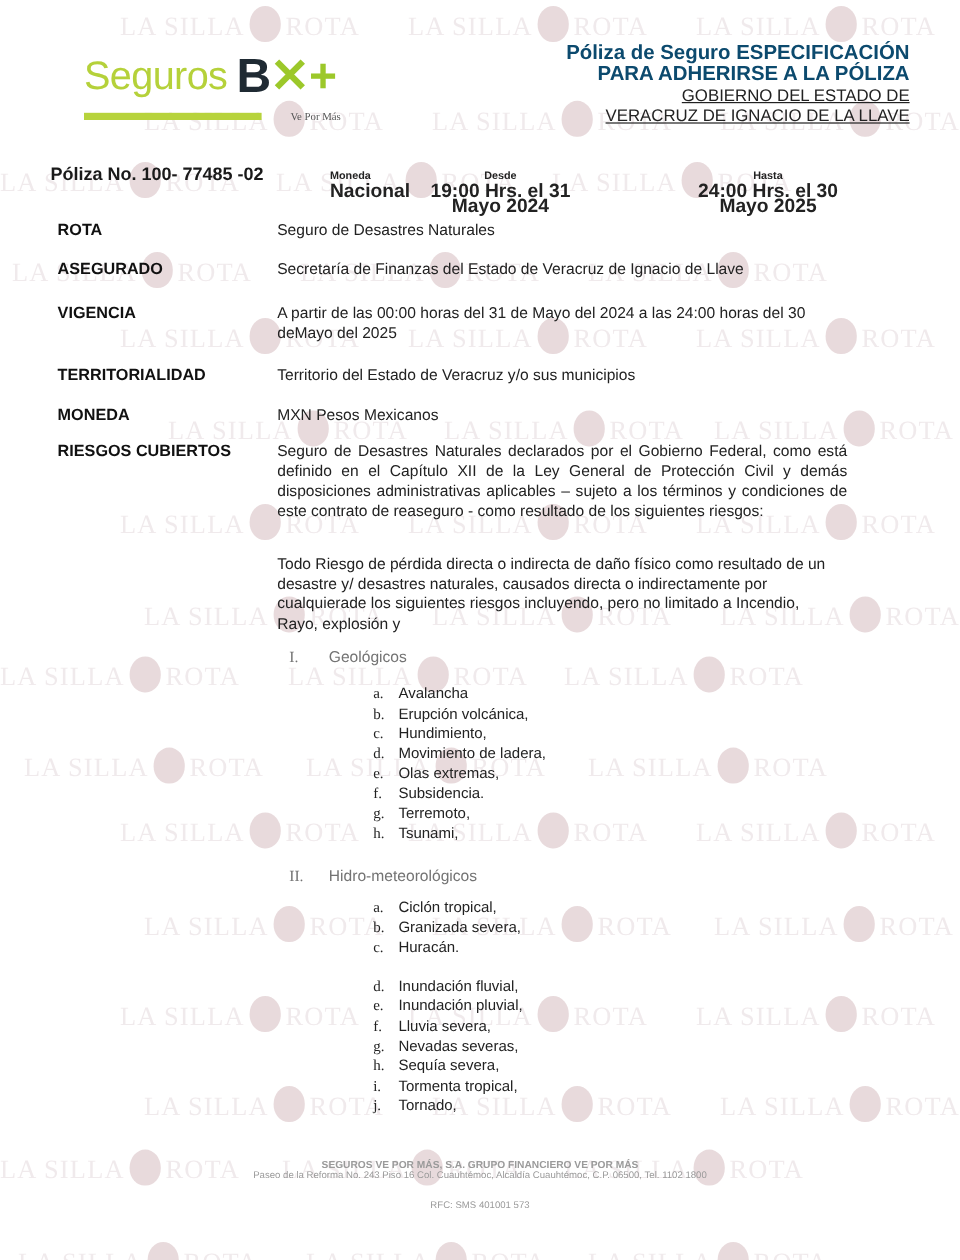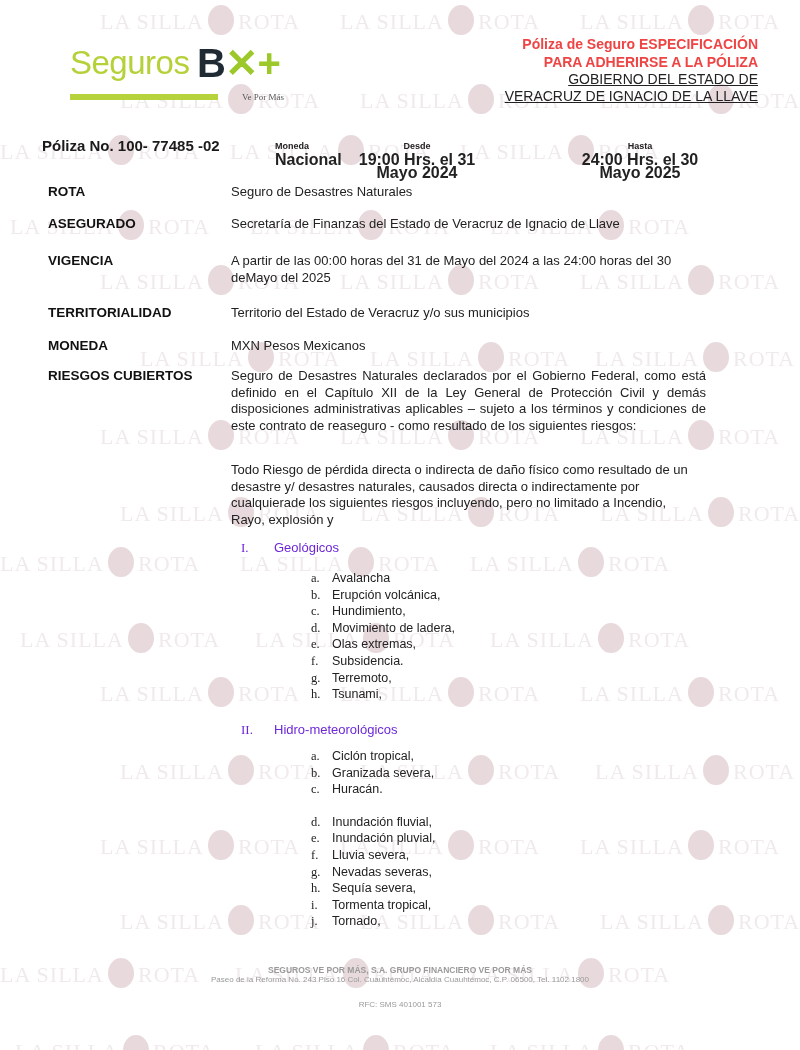--- a/index.html
+++ b/index.html
@@ -25,41 +25,41 @@
   
   .logo { position:absolute; left:38px; top:42px; width:240px; height:62px;margin-left:32px; }
   .logo-seguros { position:absolute; left:0; top:2px; font-size:33px; color:#b5d13a; letter-spacing:-0.5px; }
   .logo-bx { position:absolute; left:127px; top:-2px; font-size:40px; font-weight:bold; color:#1f2a33; letter-spacing:-1px; }
   .logo-bx .x { color:#9cc82a; }
   .logo-bx .plus { color:#9cc82a; }
   .logo-bar { position:absolute; left:0; top:52px; width:148px; height:6px; background:#b7d33c; }
   .logo-tag { position:absolute; left:172px; top:50px; font-family:"Liberation Serif", serif; font-size:9px; color:#555; }
 
   .title-block { position:absolute; right:42px; top:35px; text-align:right; }
-  .title-l1, .title-l2 { font-size:14px; font-weight:bold; line-height:18px; color:#ef4444; }
+  .title-l1, .title-l2 { font-size:17px; font-weight:bold; line-height:18px; color:#0c4a6e; }
   .title-l3, .title-l4 { font-size:14px; line-height:17px; text-decoration:underline; color:#222; }
 
   
   .poliza { position:absolute; left:42px; top:137px; font-size:15px; font-weight:bold; }
   .meta { position:absolute; font-size:10.5px; font-weight:bold; color:#222; line-height:13px; }
   .meta .k { font-size:9px; }
   .meta-mon { left:275px; top:140px; }
   .meta-desde { left:342px; top:140px; text-align:center; width:150px; }
   .meta-hasta { left:560px; top:140px; text-align:center; width:160px; }
   .meta .v { font-size:16px; }
 
   
   .field { position:absolute; left:48px; width:720px; }
   .field .lbl { position:absolute; left:0; top:0; font-size:13.5px; font-weight:bold; color:#111; }
   .field .val { position:absolute; left:183px; top:0; width:475px; font-size:13px; line-height:16.5px; color:#222; }
   .just { text-align:justify; }
 
   .para { position:absolute; left:231px; width:470px; font-size:13px; line-height:16.5px; color:#222; }
 
-  .sec { position:absolute; left:241px; font-size:13px; color:#6d28d9; }
+  .sec { position:absolute; left:241px; font-size:13px; color:#737373; }
   .sec .num { display:inline-block; width:33px; font-family:"Liberation Serif", serif; }
   .list { position:absolute; left:311px; font-size:12.5px; line-height:16.6px; color:#222; }
   .list .it { white-space:nowrap; }
   .list .lt { display:inline-block; width:21px; font-family:"Liberation Serif", serif; }
 
   .footer { position:absolute; left:0; width:800px; top:965px; text-align:center; color:#9a9a9a; }
   .footer .f1 { font-size:8.5px; font-weight:bold; }
   .footer .f2 { font-size:8px; }
   .footer .f3 { font-size:8px;margin-top:16px; }
 </style>

